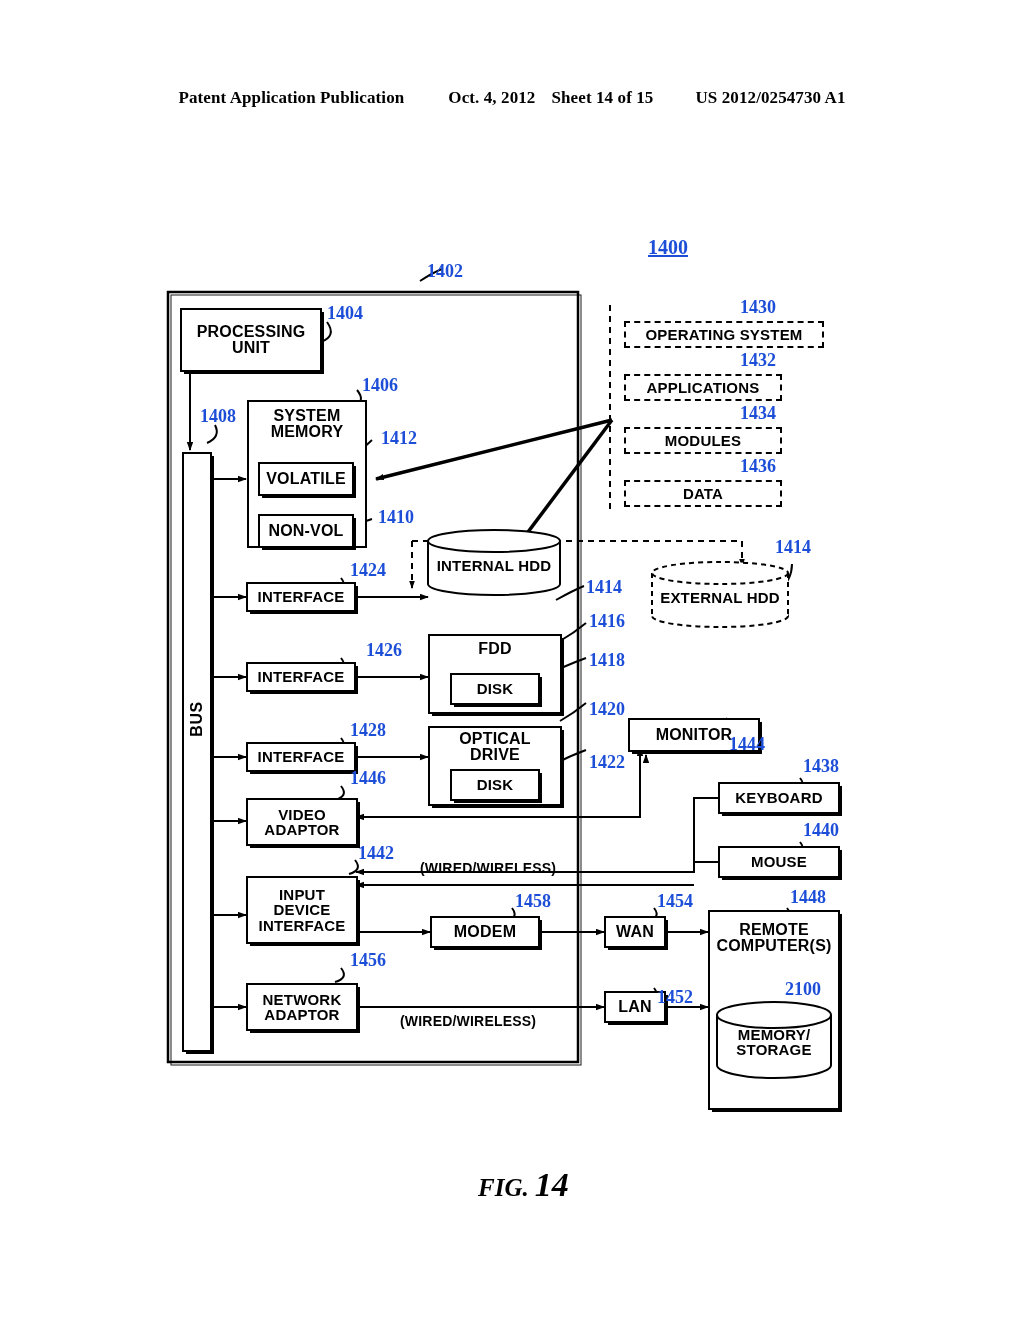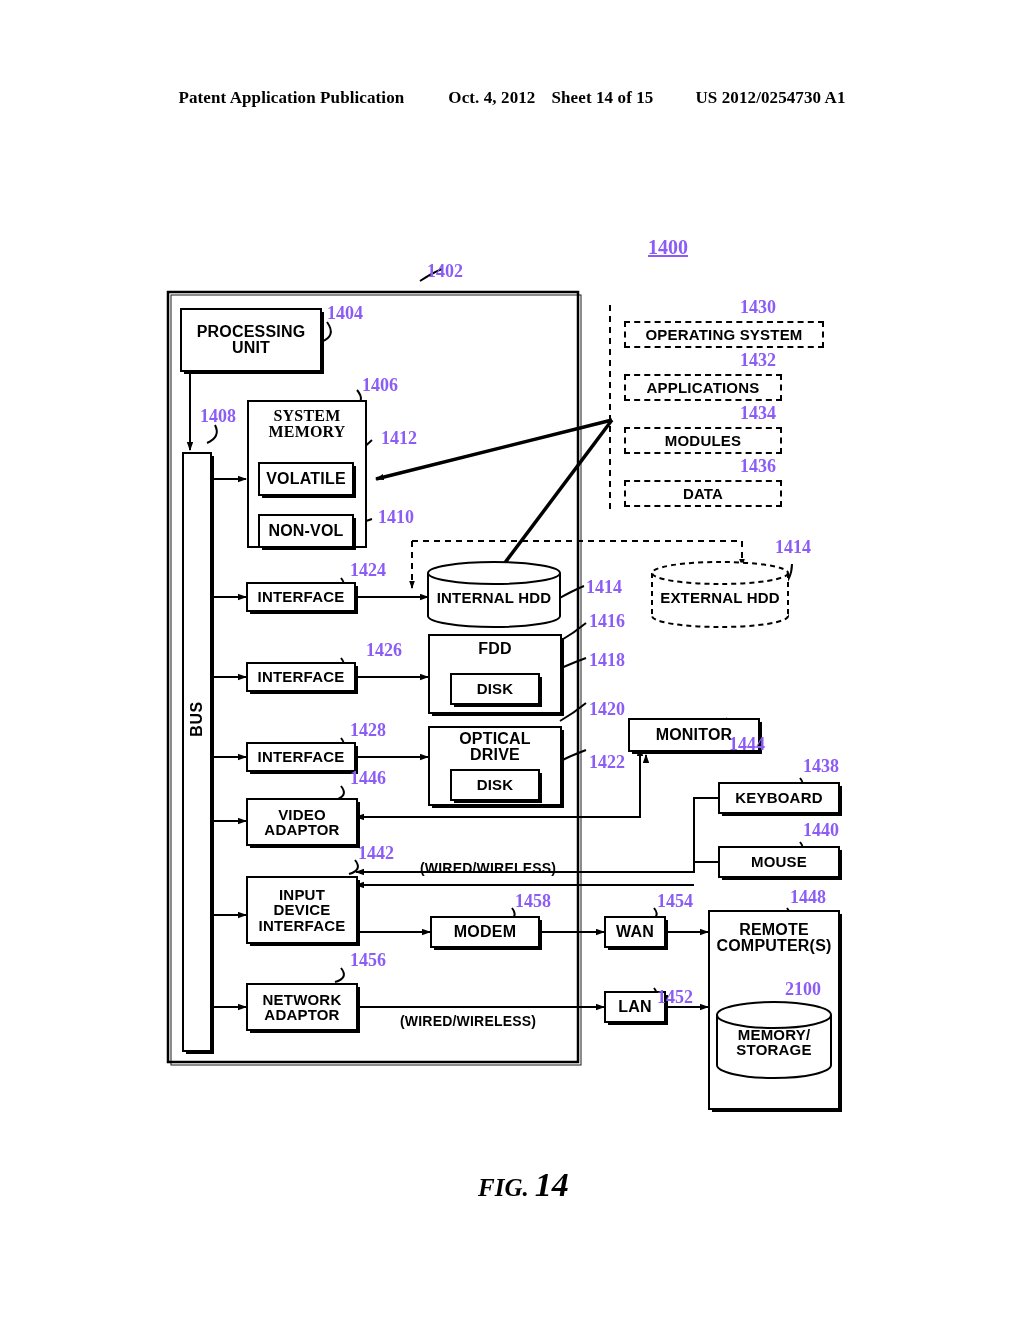--- a/index.html
+++ b/index.html
@@ -21,26 +21,26 @@
   #figure svg{position:absolute;left:0;top:0;}
 
   
   .box{position:absolute;box-sizing:border-box;background:#fff;
        border:2px solid #000;
        box-shadow:3px 3px 0 -1px #000;
        display:flex;align-items:center;justify-content:center;
        text-align:center;line-height:1.02;
        font-family:"Liberation Sans Narrow","Liberation Sans",sans-serif;
        font-weight:bold;letter-spacing:.2px;}
-  .box.thin{box-shadow:none;border-width:2px;font-family:Liberation Serif, serif;}
+  .box.thin{box-shadow:none;border-width:2px;}
   .box.dashed{border:2px dashed #000;box-shadow:none;}
 
   
   .ref{position:absolute;font-family:"Liberation Serif",serif;
-       font-weight:bold;font-size:18px;white-space:nowrap;color:#8b5cf6;}
+       font-weight:bold;font-size:18px;white-space:nowrap;color:#1d4ed8;}
   .ref.u{text-decoration:underline;}
 
   
   .ann{position:absolute;font-family:"Liberation Sans Narrow","Liberation Sans",sans-serif;
        font-weight:bold;font-size:14px;white-space:nowrap;letter-spacing:.2px;}
 
   
   #bus-label{position:absolute;transform:rotate(-90deg);transform-origin:center center;
        font-family:"Liberation Sans Narrow","Liberation Sans",sans-serif;
        font-weight:bold;font-size:16px;letter-spacing:.5px;}
@@ -206,21 +206,21 @@
   <div class="box" style="left:246px;top:662px;width:110px;height:30px;font-size:15px;">
     <span>INTERFACE</span>
   </div>
   <div class="ref" style="left:350px;top:640px;margin-left:16px;">1426</div>
 
   <div class="box" style="left:246px;top:742px;width:110px;height:30px;font-size:15px;">
     <span>INTERFACE</span>
   </div>
   <div class="ref" style="left:350px;top:720px;">1428</div>
 
-  <div class="cyl" style="left:426px;top:560px;width:136px;height:68px;">
+  <div class="cyl" style="left:426px;top:528px;width:136px;height:68px;">
     <svg width="136" height="68">
       <ellipse cx="68" cy="56" rx="66" ry="11" fill="#fff" stroke="#000" stroke-width="2"></ellipse>
       <rect x="2" y="13" width="132" height="43" fill="#fff" stroke="none"></rect>
       <line x1="2" y1="13" x2="2" y2="56" stroke="#000" stroke-width="2"></line>
       <line x1="134" y1="13" x2="134" y2="56" stroke="#000" stroke-width="2"></line>
       <ellipse cx="68" cy="13" rx="66" ry="11" fill="#fff" stroke="#000" stroke-width="2"></ellipse>
     </svg>
     <div class="cyl-txt" style="top:30px;font-size:15px;">INTERNAL HDD</div>
   </div>
   <div class="ref" style="left:586px;top:577px;">1414</div>

